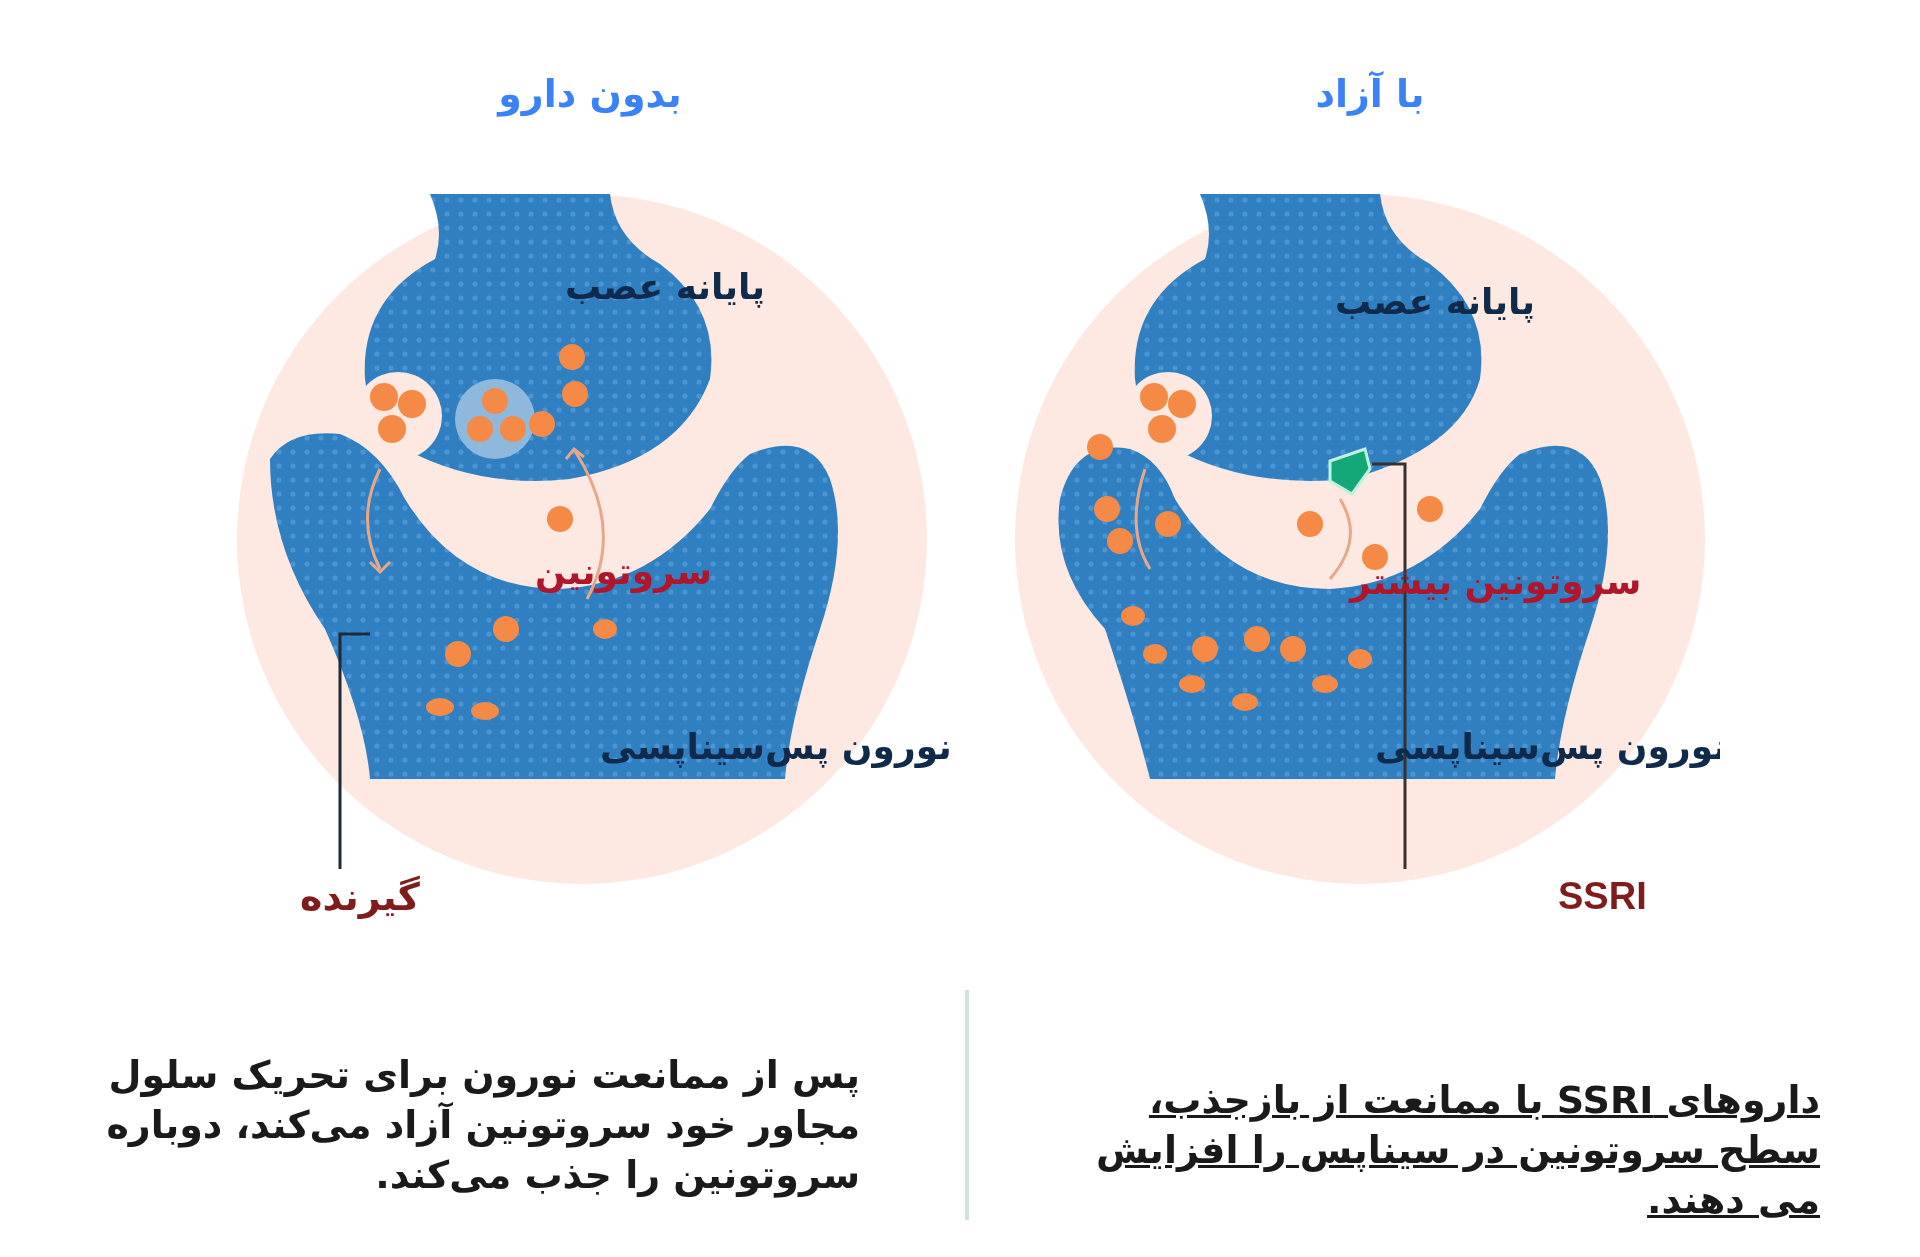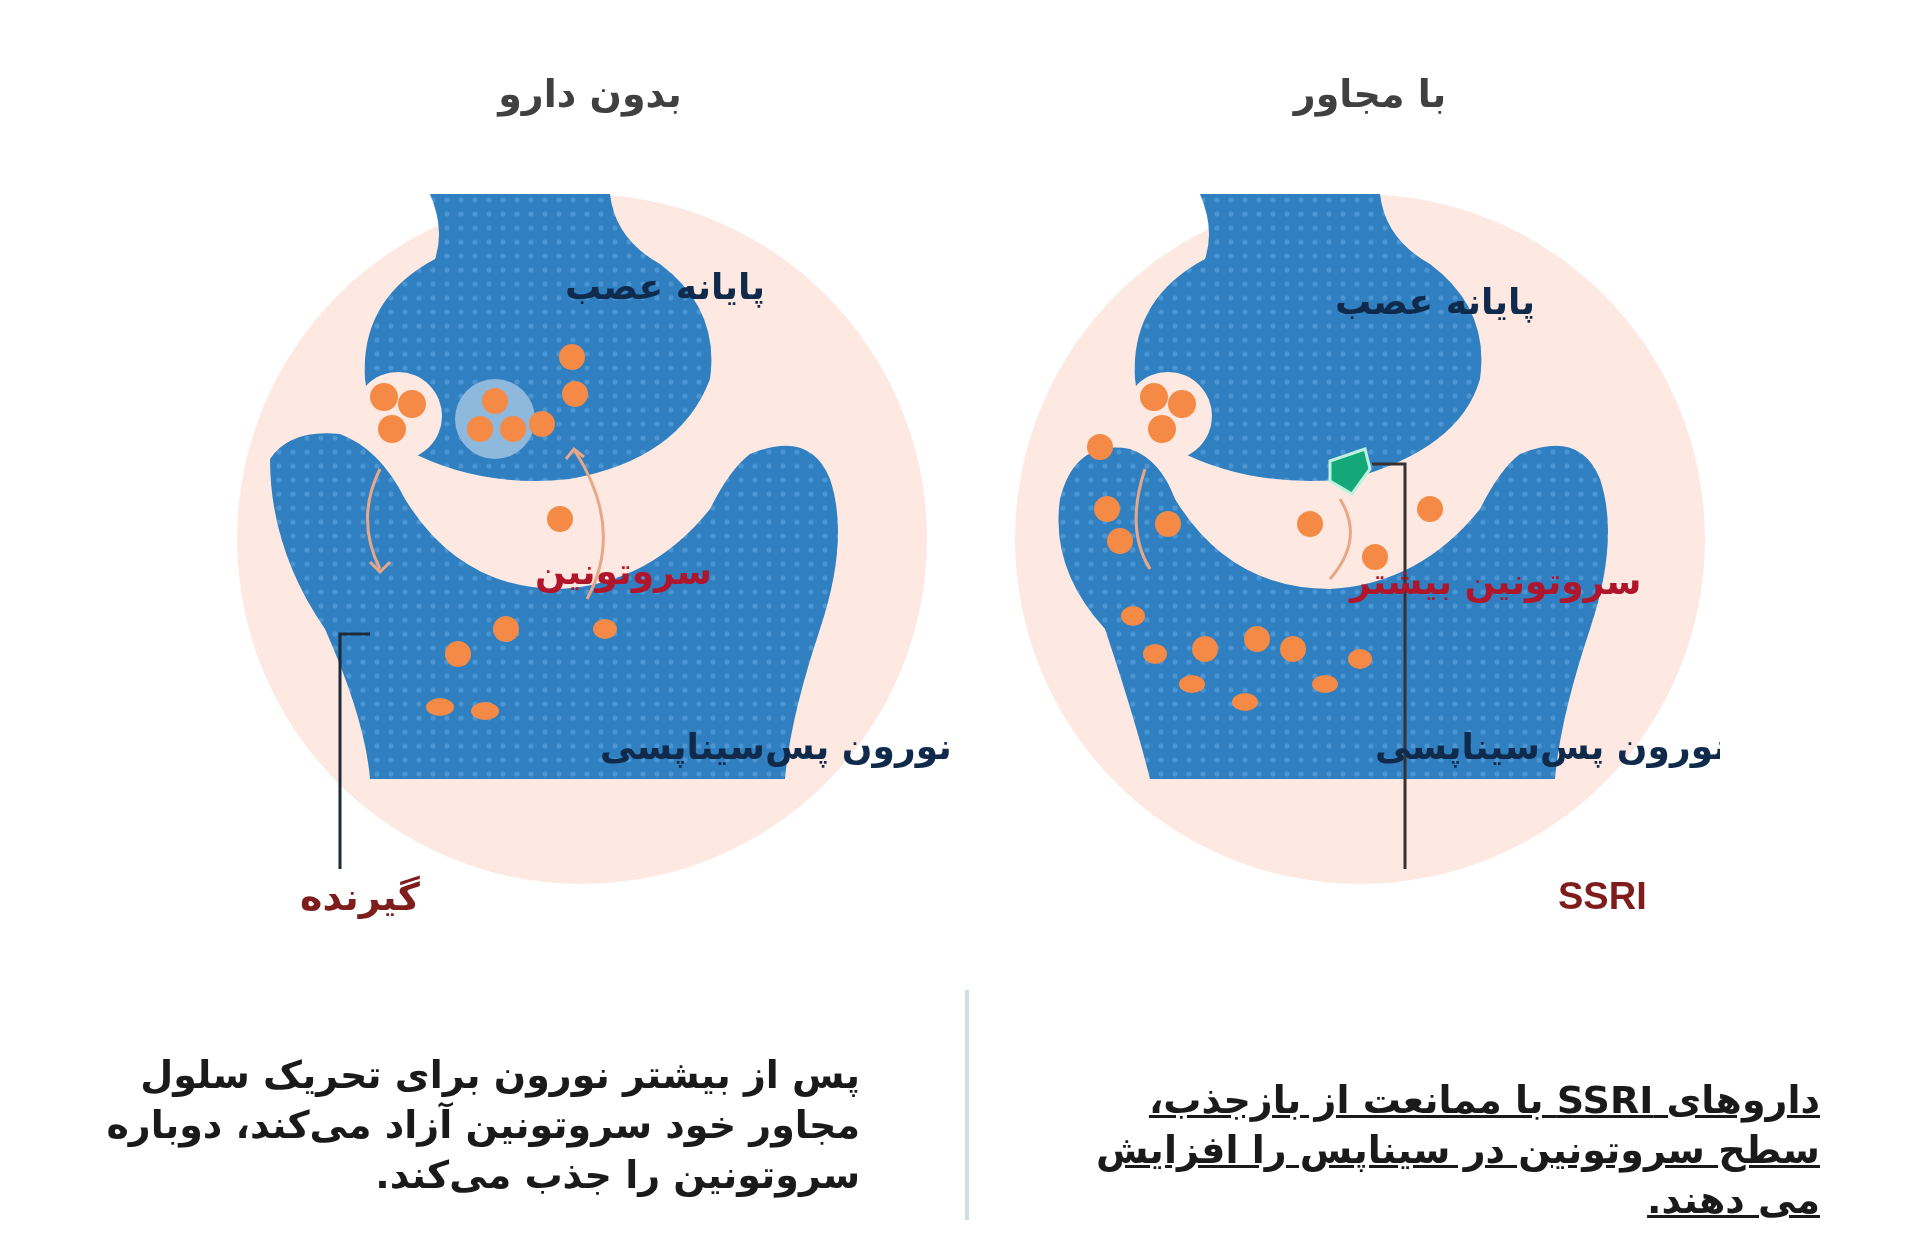--- a/index.html
+++ b/index.html
@@ -12,21 +12,21 @@
       position: relative;
       font-family: "DejaVu Sans", sans-serif;
       color: #1a1a1a;
     }
     .panel-title {
       position: absolute;
       top: 72px;
       font-size: 38px;
       font-weight: bold;
       direction: rtl;
-      color: #404040;
+      color: #3b82f6;
       text-align: center;
       width: 400px;
     }
     #title-left { left: 390px; }
     #title-right { left: 1170px; }
 
     .diagram {
       position: absolute;
       top: 179px;
       width: 720px;
@@ -67,21 +67,21 @@
       position: absolute;
       left: 965px; top: 990px;
       width: 4px; height: 230px;
       background: #cfe0e1;
     }
   </style>
 </head>
 <body>
 
 <div id="title-left" class="panel-title">بدون دارو</div>
-<div id="title-right" class="panel-title">با مجاور</div>
+<div id="title-right" class="panel-title">با آزاد</div>
 
 <div id="diagram-left" class="diagram">
   <svg viewBox="0 0 720 720" xmlns="http://www.w3.org/2000/svg">
     <defs>
       <pattern id="dots" width="14" height="14" patternUnits="userSpaceOnUse">
         <rect width="14" height="14" fill="#2f7fc1"></rect>
         <circle cx="7" cy="7" r="2.6" fill="#4b95d3"></circle>
       </pattern>
     </defs>
     <circle cx="352" cy="360" r="345" fill="#fde9e1"></circle>
@@ -162,14 +162,14 @@
     <text class="svg-label" x="350" y="415" font-size="36" fill="#b0162b" text-anchor="end" direction="rtl">سروتونین بیشتر</text>
     <text class="svg-label" x="375" y="580" font-size="36" fill="#0f2a4a" text-anchor="end" direction="rtl">نورون پس‌سیناپسی</text>
   </svg>
 </div>
 
 <div id="label-receptor" class="callout-label">گیرنده</div>
 <div id="label-ssri" class="callout-label">SSRI</div>
 
 <div id="divider"></div>
 
-<div id="caption-left" class="caption">پس از بیشتر نورون برای تحریک سلول مجاور خود سروتونین آزاد می‌کند، دوباره سروتونین را جذب می‌کند.</div>
+<div id="caption-left" class="caption">پس از ممانعت نورون برای تحریک سلول مجاور خود سروتونین آزاد می‌کند، دوباره سروتونین را جذب می‌کند.</div>
 <div id="caption-right" class="caption">داروهای SSRI با ممانعت از بازجذب، سطح سروتونین در سیناپس را افزایش می دهند.</div>
 
 </body></html>

